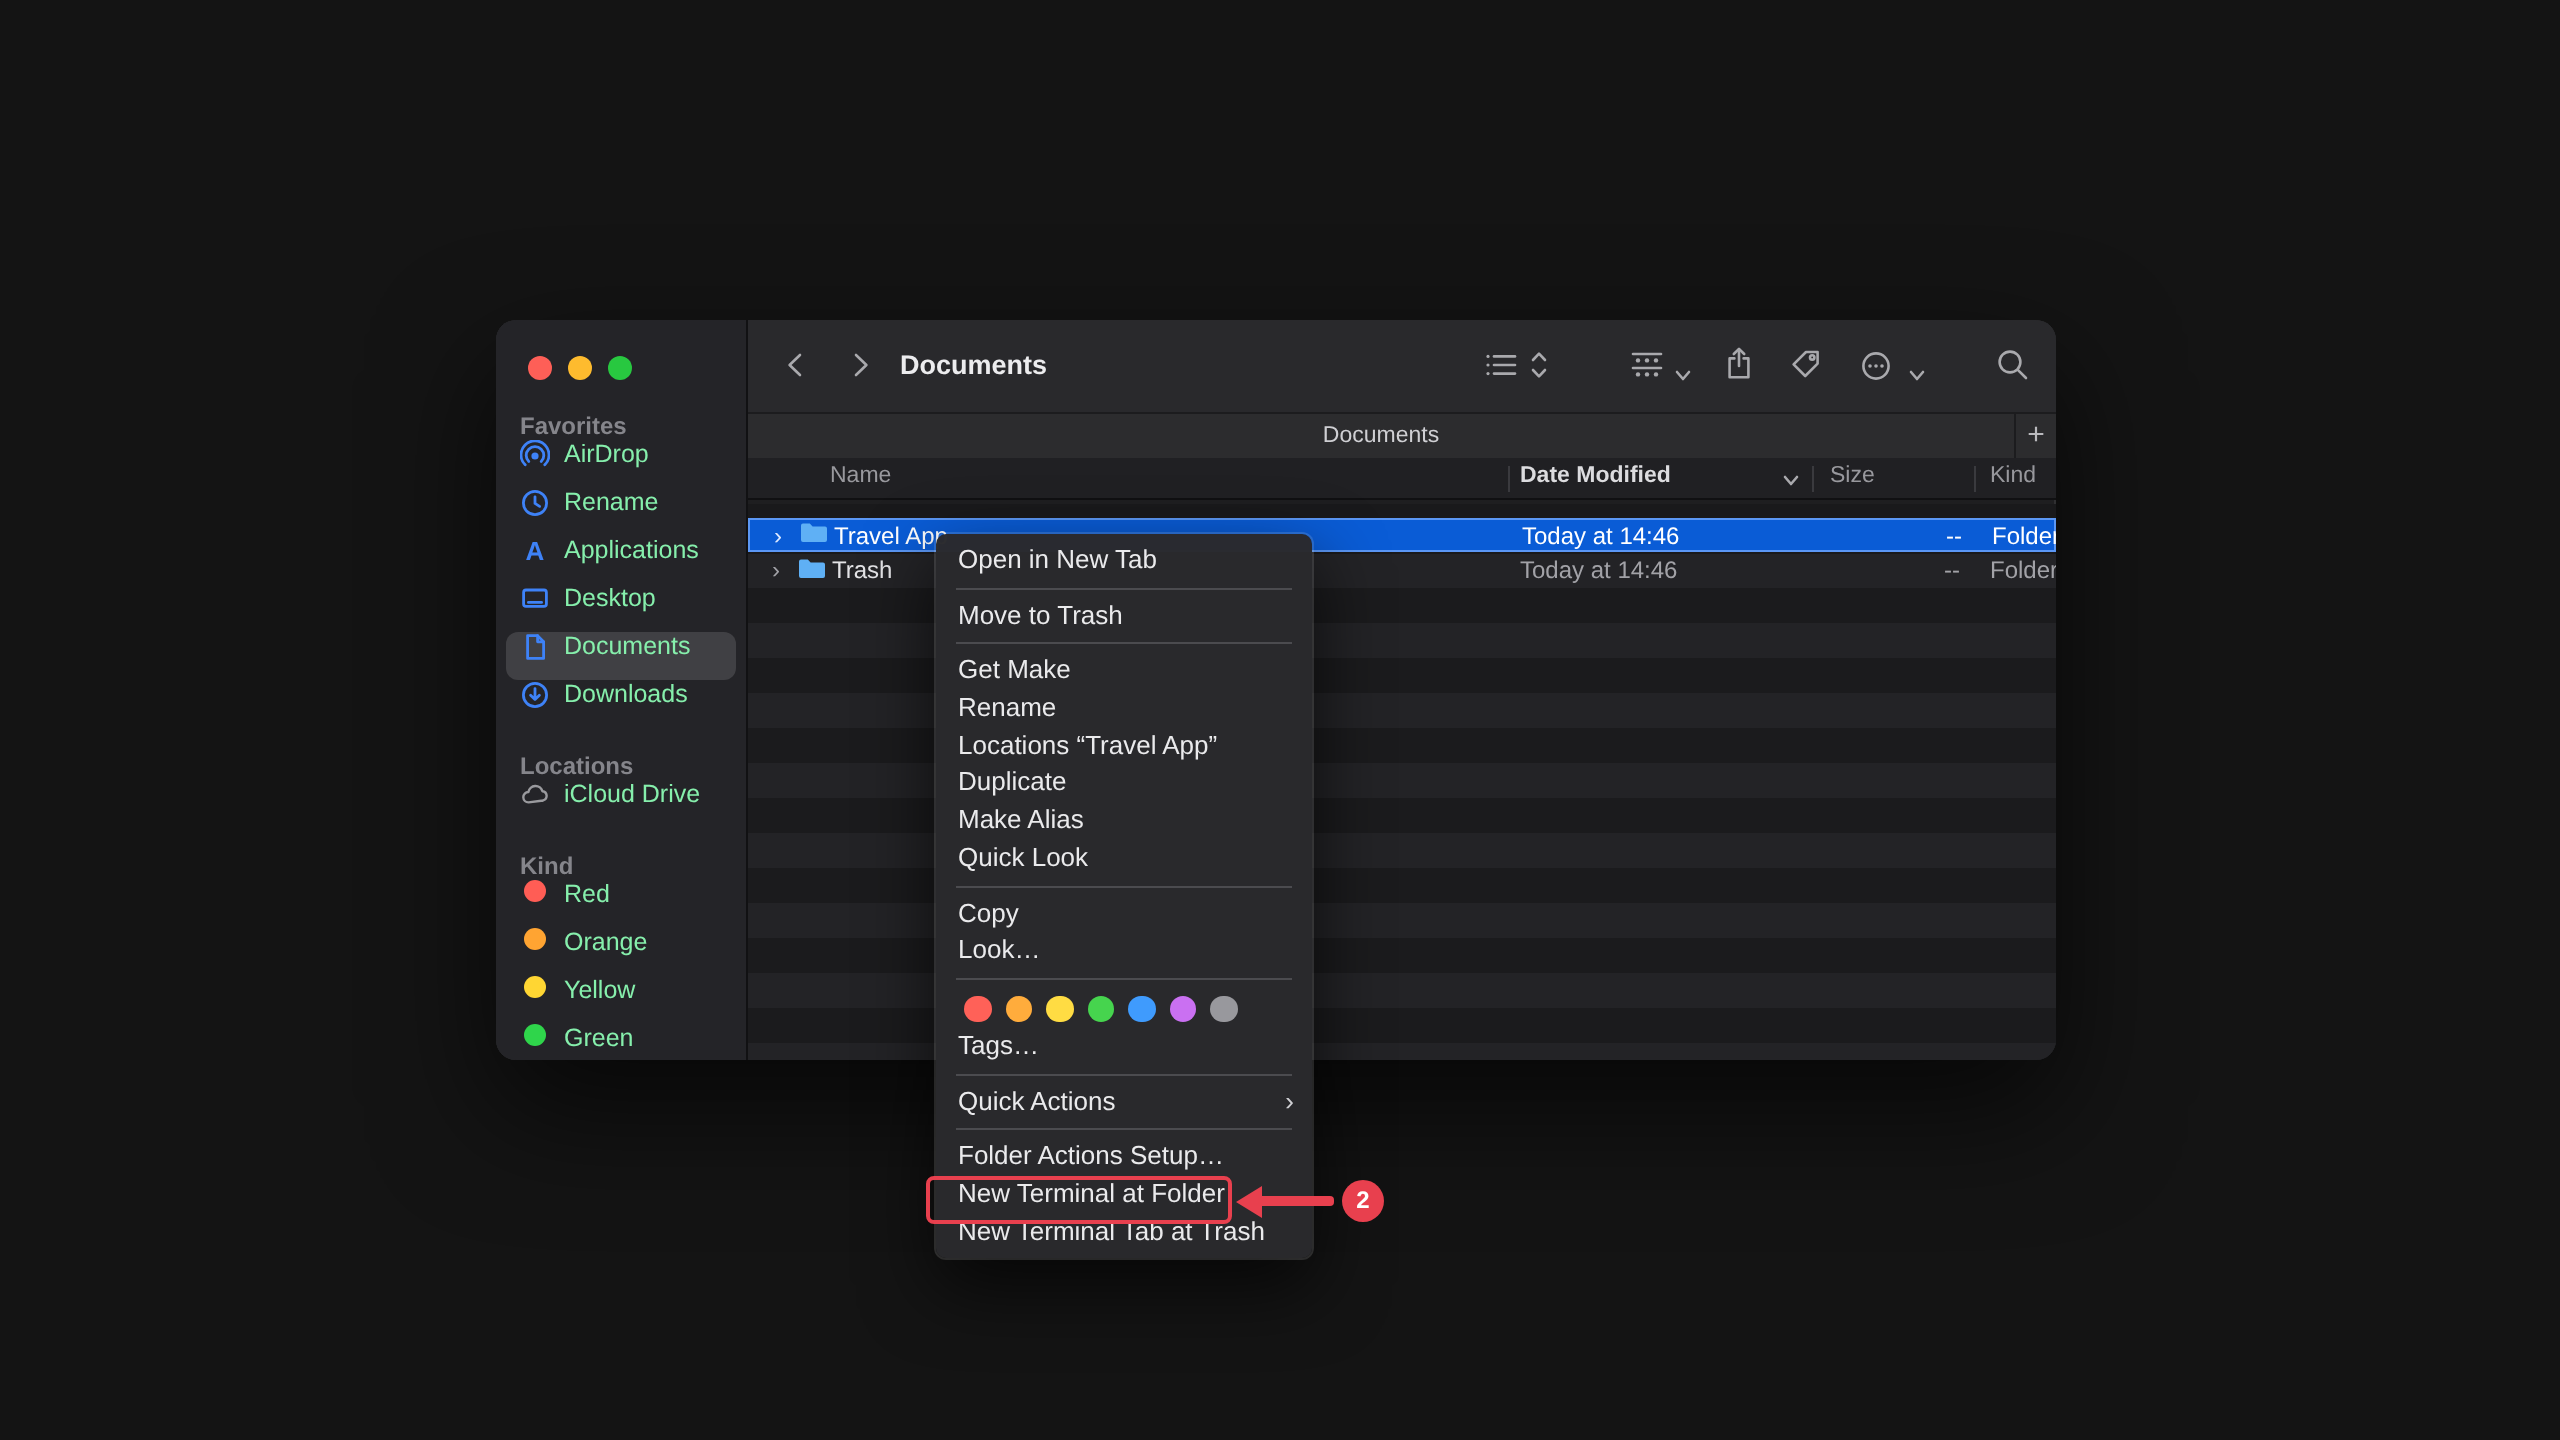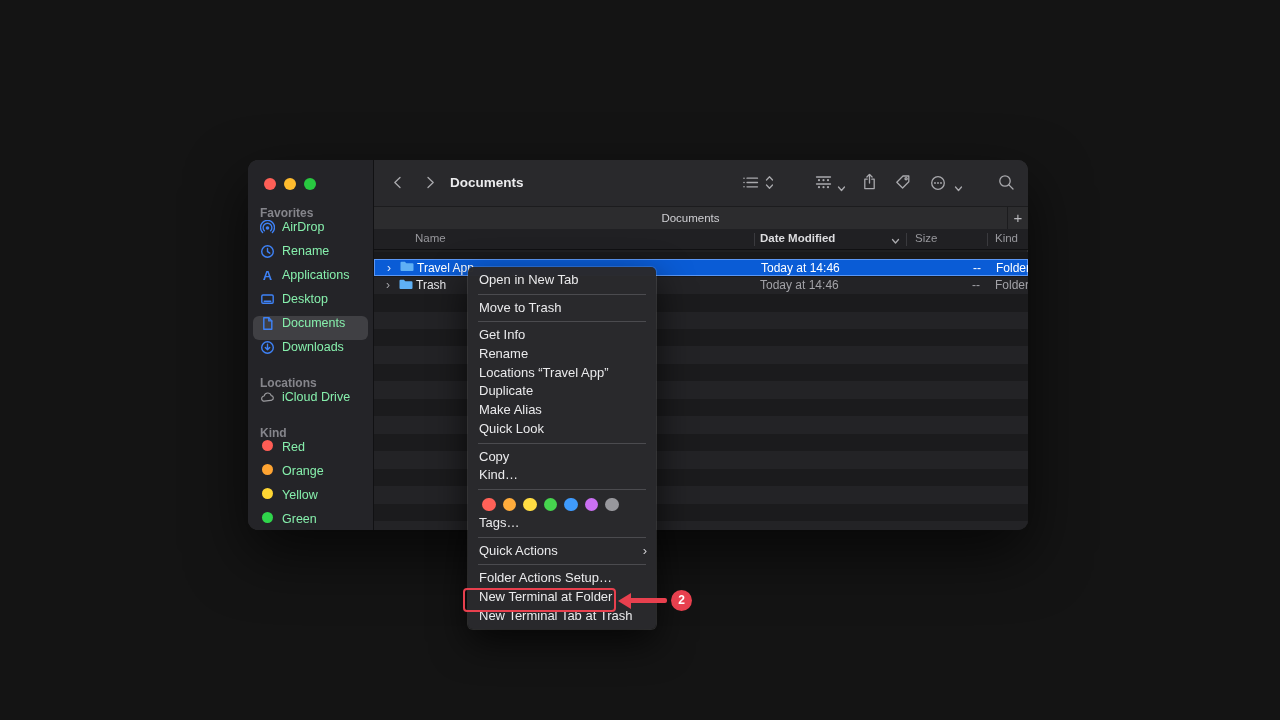--- a/index.html
+++ b/index.html
@@ -315,29 +315,29 @@
         </div>
       </div>
     </div>
   </div>
 
   <div class="menu">
     <div class="mi">Open in New Tab</div>
     <div class="msep"></div>
     <div class="mi">Move to Trash</div>
     <div class="msep"></div>
-    <div class="mi">Get Info</div>
+    <div class="mi">Get Make</div>
     <div class="mi">Rename</div>
     <div class="mi">Locations “Travel App”</div>
     <div class="mi">Duplicate</div>
     <div class="mi">Make Alias</div>
     <div class="mi">Quick Look</div>
     <div class="msep"></div>
     <div class="mi">Copy</div>
-    <div class="mi">Kind…</div>
+    <div class="mi">Look…</div>
     <div class="msep"></div>
     <div class="mdots">
       <span class="mdot" style="background: rgb(255, 97, 88);"></span>
       <span class="mdot" style="background: rgb(255, 172, 60);"></span>
       <span class="mdot" style="background: rgb(255, 220, 67);"></span>
       <span class="mdot" style="background: rgb(70, 212, 78);"></span>
       <span class="mdot" style="background: rgb(63, 155, 253);"></span>
       <span class="mdot" style="background: rgb(202, 112, 242);"></span>
       <span class="mdot" style="background: rgb(152, 152, 157);"></span>
     </div>

